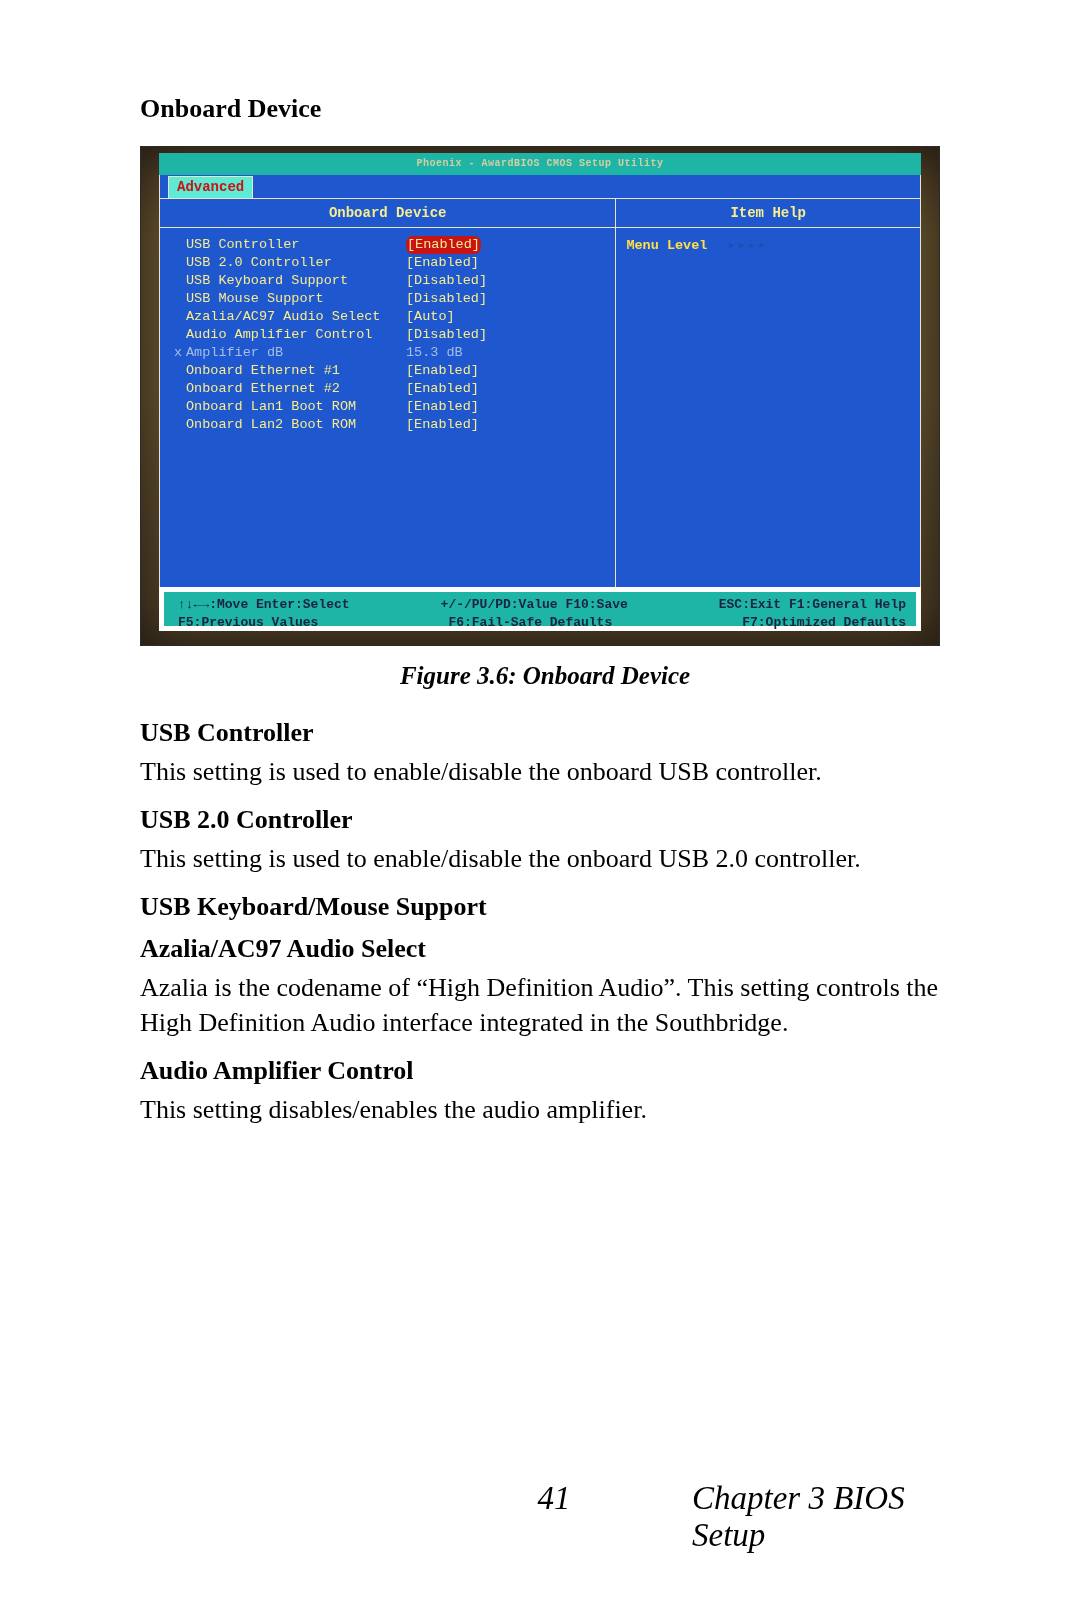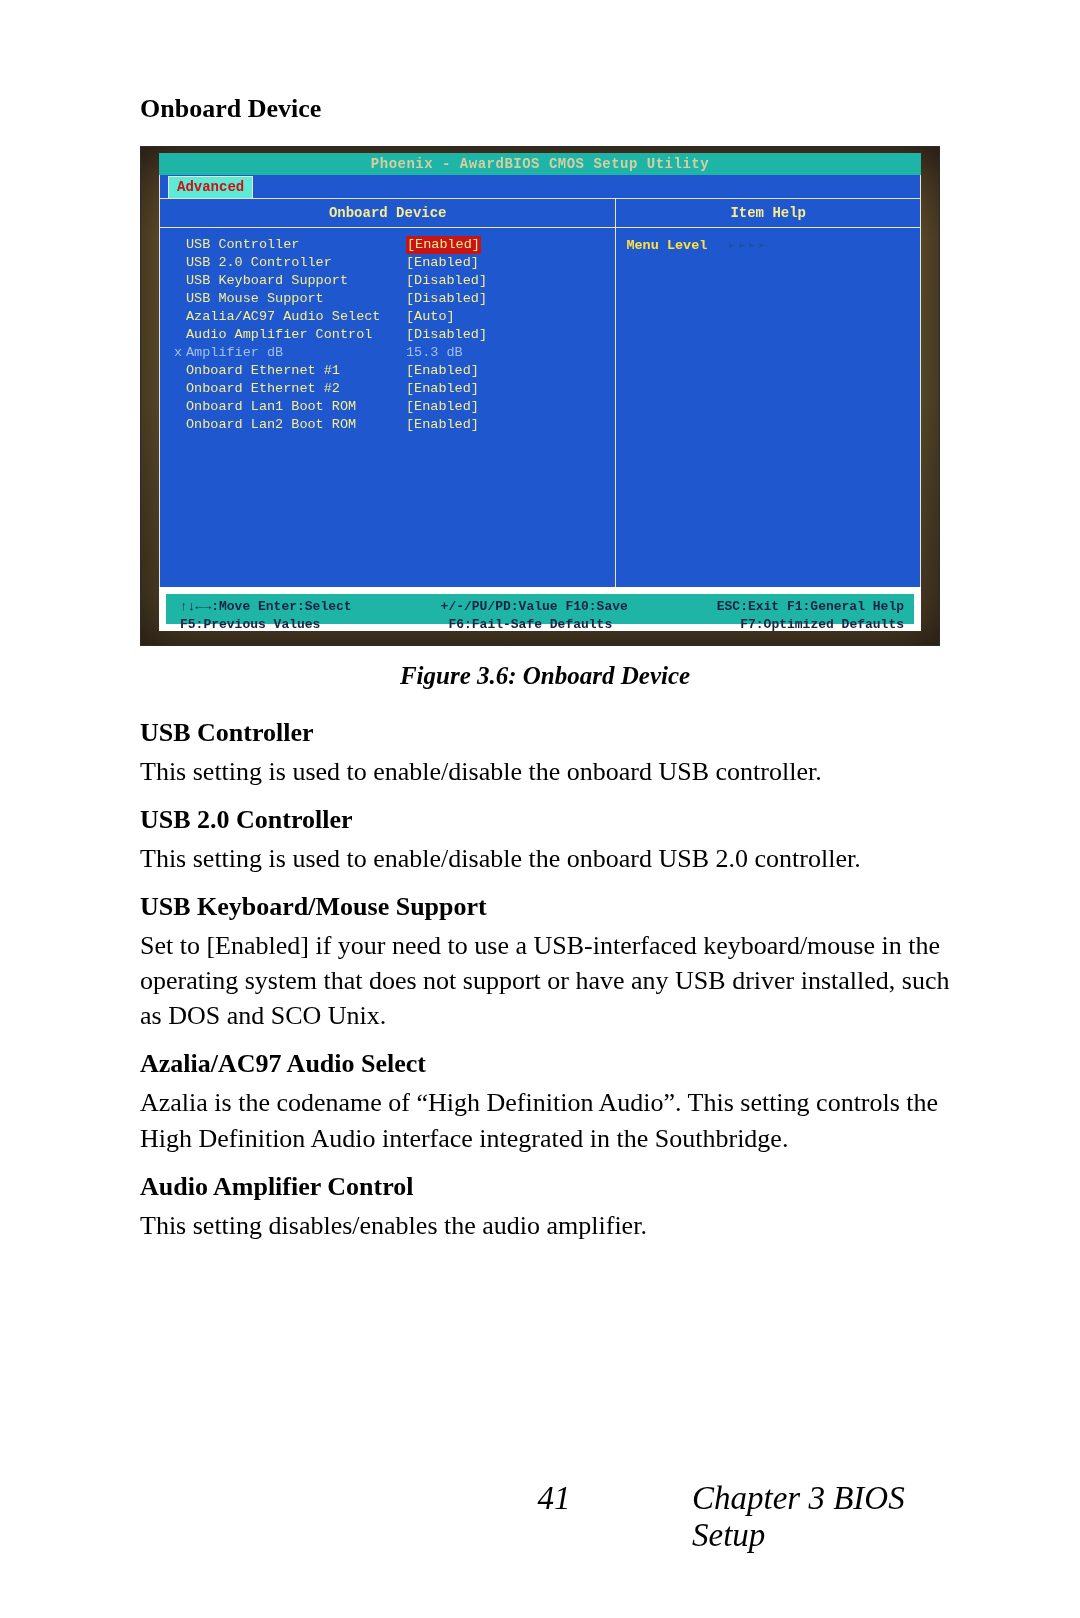--- a/index.html
+++ b/index.html
@@ -43,21 +43,21 @@
     box-shadow: inset 0 0 0 1px rgba(0,0,0,0.2);
     font-family: "Courier New", monospace;
     color: #e8e5d0;
     overflow: hidden;
   }
   .bios-title {
     background: #1eb5a7;
     color: #d3cfa3;
     height: 22px;
     line-height: 22px;
-    font-size: 14px;
+    font-size: 10px;
     text-align: center;
     font-weight: bold;
     letter-spacing: 0.5px;
   }
   .bios-tab-row {
     height: 24px;
     border: 1px solid #e8e5d0;
     border-top: none;
     display: flex;
     align-items: stretch;
@@ -101,39 +101,39 @@
     font-weight: bold;
   }
   .settings {
     padding: 8px 8px 8px 14px;
     font-size: 13.5px;
     line-height: 18px;
   }
   .srow { display: flex; white-space: pre; }
   .srow .pre { width: 12px; color: #e8e5d0; }
   .srow .lbl { width: 220px; color: #f7ec8f; }
-  .srow .val { color: #f7ec8f; }
+  .srow .val { color: #f7ec8f; border-radius: 7px; }
   .srow.muted .lbl, .srow.muted .val, .srow.muted .pre { color: #a3bfe8; }
   .srow.sel .val { background: #c81414; color: #f7ec8f; padding: 0 1px; }
   .help-body {
     padding: 8px 10px;
     font-size: 13.5px;
     color: #214fa8;
     font-weight: bold;
   }
   .help-body .ml { color: #fde047; }
   .help-body .arrows { letter-spacing: 2px; margin-left: 12px; }
   .bios-footer {
     background: #1eb5a7;
     color: #1a2340;
     font-size: 13px;
     height: 44px;
     box-sizing: border-box;
     padding: 4px 10px 2px 14px;
-    border: 7px solid #ffffff;
+    border: 5px solid #ffffff;
     font-weight: bold;
   }
   .bios-footer .line { display: flex; justify-content: space-between; line-height: 18px; }
   .caption {
     text-align: center;
     font-style: italic;
     font-weight: bold;
     font-size: 25px;
     margin: 10px 0 28px 0;
   }
@@ -215,21 +215,20 @@
   </div>
 
   <div class="caption">Figure 3.6: Onboard Device</div>
 
   <div id="descriptions">
       <div class="sub-heading">USB Controller</div>
       <div class="body-text">This setting is used to enable/disable the onboard USB controller.</div>
       <div class="sub-heading">USB 2.0 Controller</div>
       <div class="body-text">This setting is used to enable/disable the onboard USB 2.0 controller.</div>
       <div class="sub-heading">USB Keyboard/Mouse Support</div>
-      <div class="body-text">Set to [Enabled] if your need to use a USB-interfaced keyboard/mouse in the operating system that does not support or have any USB driver installed, such as DOS and SCO Unix.</div>
       <div class="sub-heading">Azalia/AC97 Audio Select</div>
       <div class="body-text">Azalia is the codename of “High Definition Audio”. This setting controls the High Definition Audio interface integrated in the Southbridge.</div>
       <div class="sub-heading">Audio Amplifier Control</div>
       <div class="body-text">This setting disables/enables the audio amplifier.</div>
     </div>
 
   <div class="footer-bar">
     <span class="sp"></span>
     <span class="pn">41</span>
     <span class="ch">Chapter 3  BIOS Setup</span>

